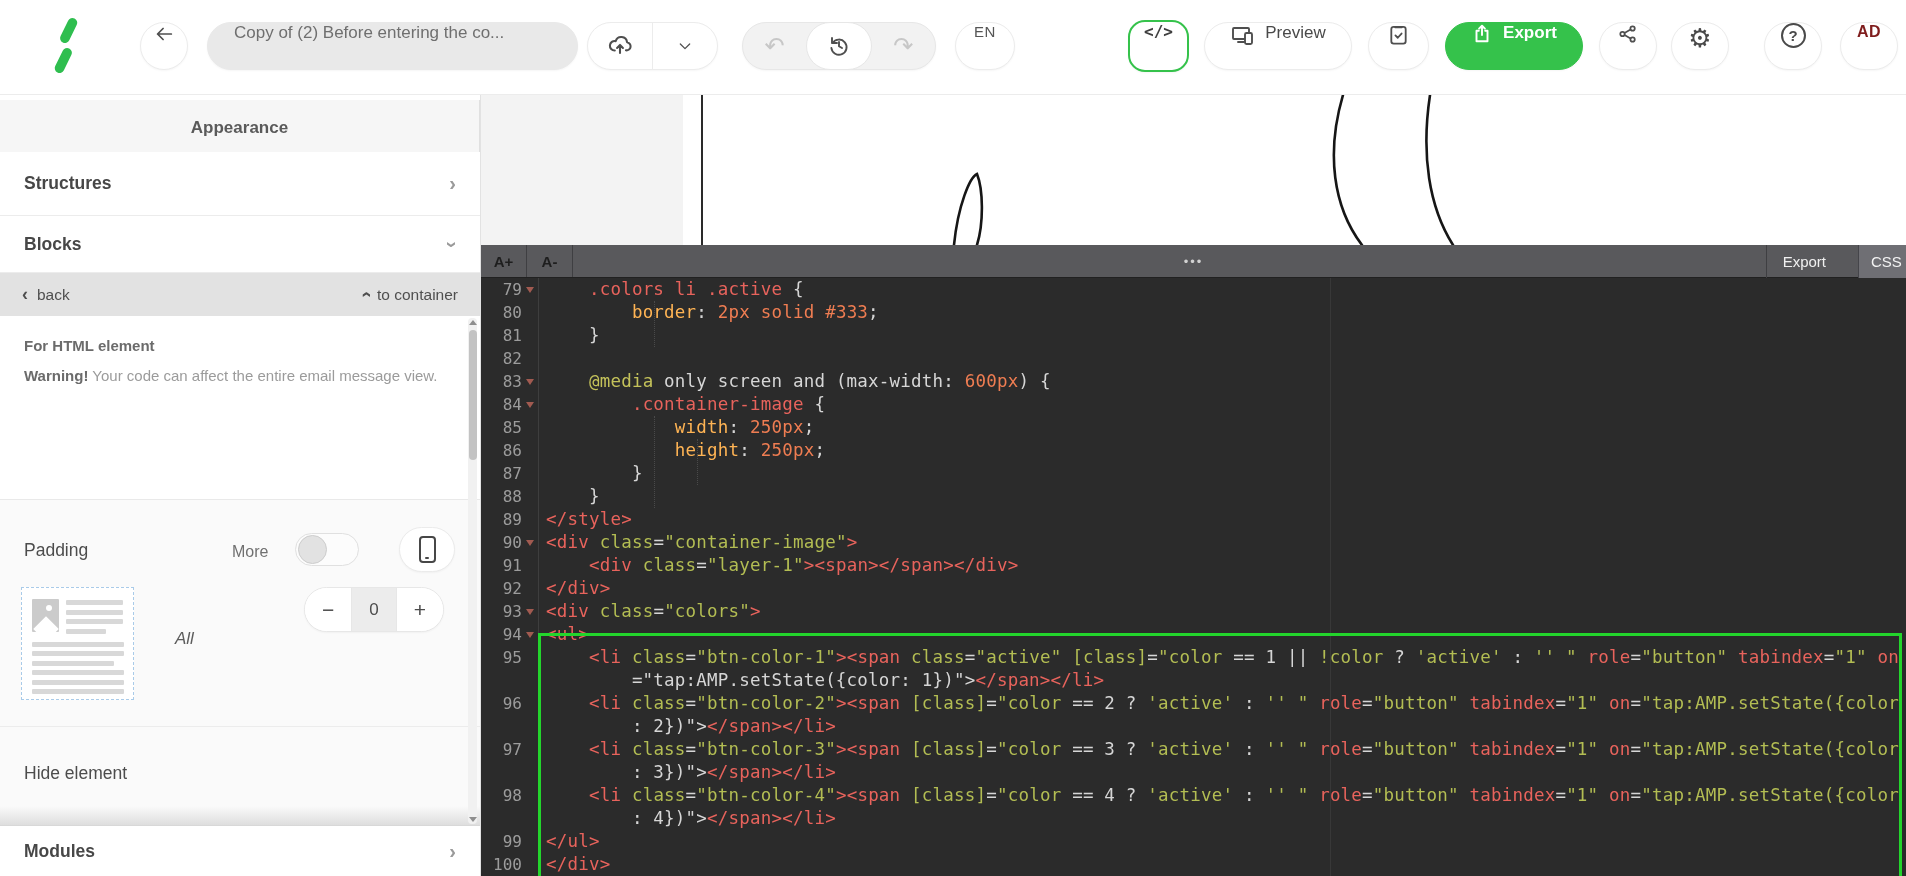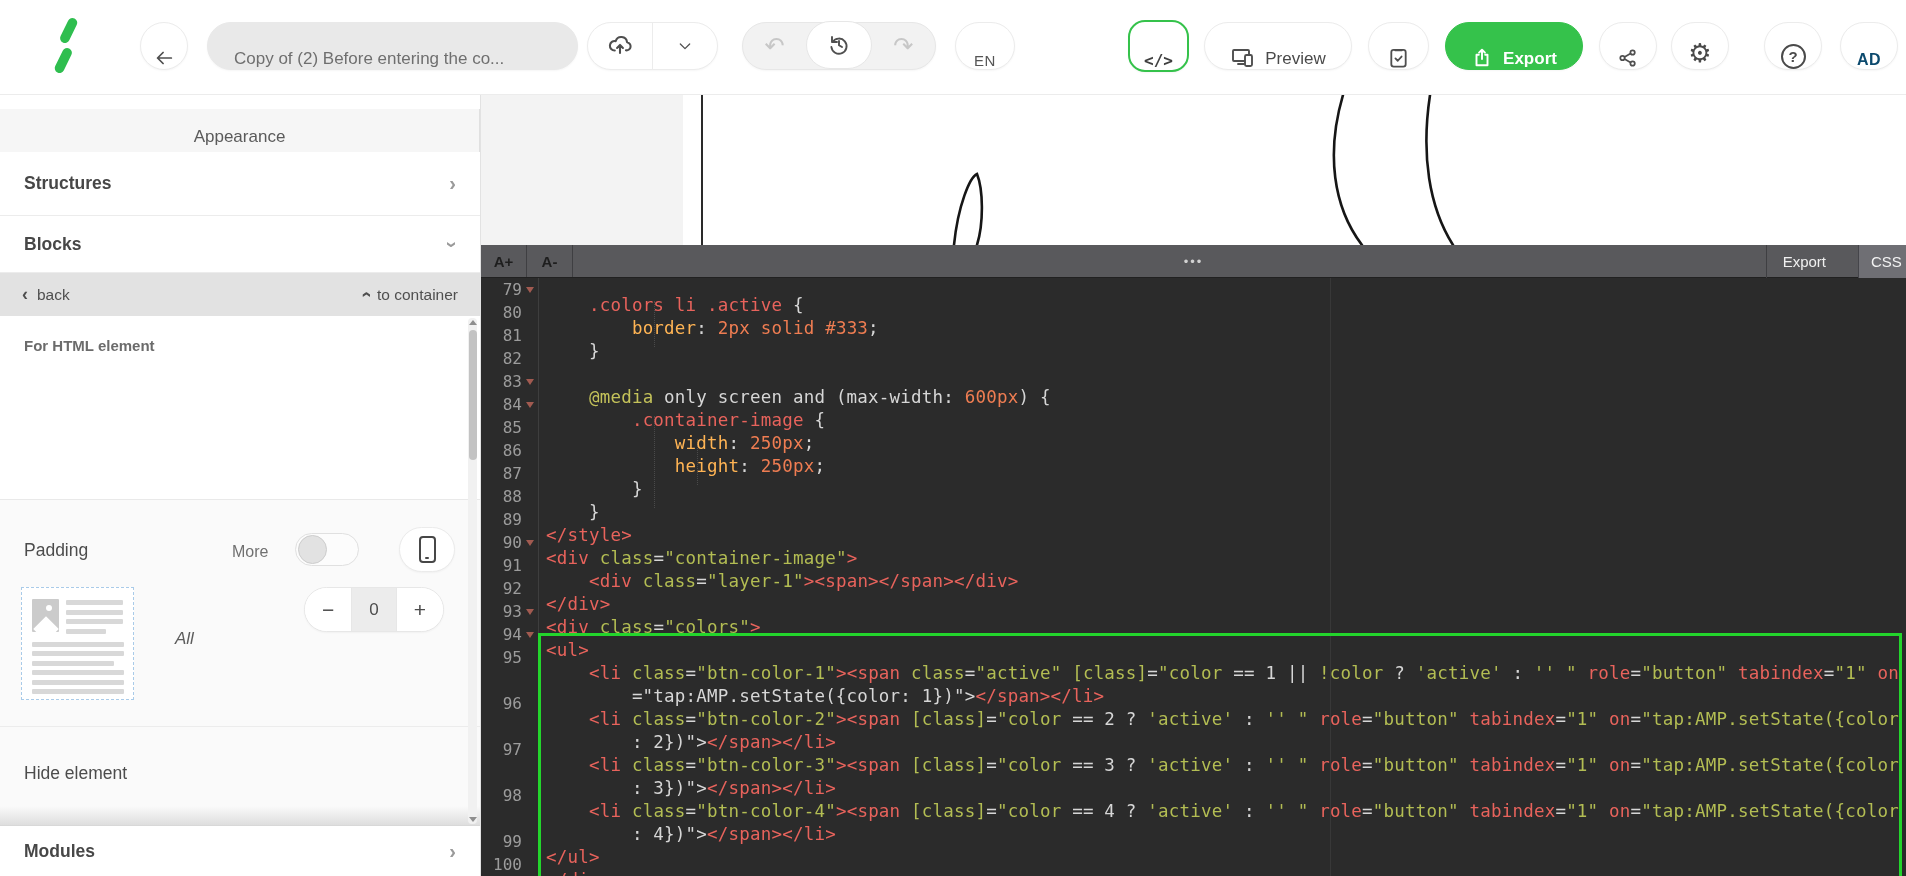--- a/index.html
+++ b/index.html
@@ -1,45 +1,45 @@
 <!DOCTYPE html>
 <html><head>
 <meta charset="utf-8">
 <style>
   html,body{margin:0;padding:0;background:#fff;}
   *{box-sizing:border-box;}
   #app{position:relative;width:1906px;height:876px;font-family:"Liberation Sans",sans-serif;background:#fff;overflow:hidden;}
 
   
   #topbar{position:absolute;left:0;top:0;width:1906px;height:95px;background:#fff;border-bottom:1px solid #ececec;}
-  .pill{position:absolute;top:22px;height:48px;border-radius:24px;border:1px solid #ececec;background:#fff;display:flex;align-items:flex-end;justify-content:center;box-shadow:0 1px 2px rgba(0,0,0,.04);}
+  .pill{position:absolute;top:22px;height:48px;border-radius:24px;border:1px solid #ececec;background:#fff;display:flex;align-items:flex-start;justify-content:center;box-shadow:0 1px 2px rgba(0,0,0,.04);}
   .icon-svg{stroke:#4f4f4f;fill:none;stroke-width:1.9;stroke-linecap:round;stroke-linejoin:round;}
   #logo{position:absolute;left:48px;top:16px;}
   #back-btn{left:140px;width:48px;}
   #title-pill{left:207px;width:371px;background:#e9e9e9;border-color:#e9e9e9;justify-content:flex-start;padding:0 26px;color:#6f6f6f;font-size:17px;white-space:nowrap;overflow:hidden;}
   #save-group{left:587px;width:131px;padding:0;}
   #save-group .seg{flex:1;height:100%;display:flex;align-items:center;justify-content:center;}
   #save-group .sep{width:1px;height:100%;background:#ececec;}
   #hist-group{left:742px;width:194px;background:#f2f2f2;border-color:#e7e7e7;padding:0;}
   #hist-group .seg{flex:1;height:100%;display:flex;align-items:center;justify-content:center;font-size:24px;color:#c7c7c7;}
   #hist-mid{background:#fff;border:1px solid #e7e7e7;border-radius:24px;height:48px !important;margin-top:-1px;}
   #en-btn{left:955px;width:60px;font-size:15px;color:#555;letter-spacing:.5px;}
   #code-btn{left:1128px;top:20px;width:61px;height:52px;border:2px solid #35c24b;border-radius:17px;font-family:"DejaVu Sans Mono",monospace;font-size:16px;font-weight:bold;color:#3f3f3f;}
   #preview-btn{left:1204px;width:148px;gap:9px;color:#4a4a4a;font-size:17px;}
   #clip-btn{left:1368px;width:61px;}
   #export-btn{left:1445px;width:138px;background:#35c24b;border-color:#35c24b;gap:10px;color:#fff;font-size:17px;font-weight:bold;}
   #share-btn{left:1599px;width:58px;}
   #gear-btn{left:1671px;width:58px;font-size:26px;color:#4a4a4a;}
   #help-btn{left:1764px;width:58px;}
   #help-ring{width:25px;height:25px;border:2px solid #4a4a4a;border-radius:50%;display:flex;align-items:center;justify-content:center;font-size:15px;font-weight:bold;color:#4a4a4a;}
-  #avatar{left:1840px;width:58px;color:#0c4a6e;font-weight:bold;font-size:16px;letter-spacing:.5px;}
+  #avatar{left:1840px;width:58px;color:#7f1d1d;font-weight:bold;font-size:16px;letter-spacing:.5px;}
 
   
   #sidebar{position:absolute;left:0;top:95px;width:481px;height:781px;background:#fff;border-right:1px solid #e2e2e2;}
-  #tabs{position:absolute;left:0;top:14px;width:100%;height:57px;display:flex;}
+  #tabs{position:absolute;left:0;top:5px;width:100%;height:57px;display:flex;font-weight:bold;}
   .tab{flex:1;display:flex;align-items:center;justify-content:center;font-size:17px;}
   .tab.inactive{background:#f6f6f6;color:#5a5a5a;border-bottom:1px solid #e0e0e0;border-right:1px solid #e0e0e0;}
   .tab.active{background:#fff;color:#3a3a3a;}
   .side-row{position:absolute;left:0;width:100%;display:flex;align-items:center;padding:0 24px;font-size:17.5px;font-weight:bold;color:#474747;border-bottom:1px solid #ececec;background:#fff;}
   .chev{color:#9a9a9a;font-size:20px;font-weight:bold;margin-left:auto;}
   .chev-down{display:inline-block;transform:rotate(90deg);}
   .chev-up{display:inline-block;transform:rotate(-90deg);}
   #row-structures{top:57px;height:64px;}
   #row-blocks{top:121px;height:57px;}
   #back-bar{position:absolute;left:0;top:178px;width:100%;height:43px;background:#e2e2e2;display:flex;align-items:center;padding:0 22px;font-size:15.5px;color:#4f4f4f;}
@@ -101,21 +101,21 @@
   .fontbtn{width:46px;display:flex;align-items:center;justify-content:center;font-size:15px;font-weight:bold;color:#1e1e1e;border-right:1px solid #3f3f42;}
   #head-dots{position:absolute;left:50%;top:0;transform:translateX(-50%);height:33px;display:flex;align-items:center;color:#d2d2d2;font-size:13px;letter-spacing:2px;}
   #head-export{position:absolute;right:64px;top:0;height:33px;display:flex;align-items:center;padding:0 16px;color:#f0f0f0;font-size:15px;border-left:1px solid #3f3f42;}
   #head-css{position:absolute;right:0;top:0;height:33px;width:48px;display:flex;align-items:center;padding-left:12px;color:#f3f3f3;font-size:15px;background:#6f6f74;border-left:1px solid #45454a;}
   #code-body{position:absolute;left:0;top:33px;width:100%;height:598px;background:#2b2b2b;overflow:hidden;}
   #gutter-sep{position:absolute;left:57px;top:0;width:1px;height:598px;background:#3e3e3e;}
   #margin-line{position:absolute;left:849px;top:0;width:1px;height:598px;background:#383838;}
   .code-row{position:absolute;left:0;width:100%;height:23px;}
   .code-row .ln{position:absolute;left:0;top:0;width:41px;text-align:right;font-family:"DejaVu Sans Mono",monospace;font-size:16px;line-height:23px;color:#9c9c9c;}
   .code-row .fold{position:absolute;left:45px;top:9px;width:0;height:0;border-left:4.5px solid transparent;border-right:4.5px solid transparent;border-top:6px solid #a15a50;}
-  .code-row .txt{position:absolute;left:65px;top:0;white-space:pre;font-family:"DejaVu Sans Mono",monospace;font-size:17.5px;letter-spacing:.2px;line-height:23px;color:#d6d6d6;margin-top:16px;}
+  .code-row .txt{position:absolute;left:65px;top:0;white-space:pre;font-family:"DejaVu Sans Mono",monospace;font-size:17.5px;letter-spacing:.2px;line-height:23px;color:#d6d6d6;}
   .indent-guide{position:absolute;width:1px;border-left:1px dotted #4a4a4a;}
   #green-box{position:absolute;left:57px;top:355px;width:1364px;height:272px;border:3px solid #23d52c;pointer-events:none;}
 </style>
 </head>
 <body>
 
 <div id="app">
 
   <div id="topbar">
     <svg id="logo" width="36" height="60" viewBox="0 0 32 56">
@@ -241,20 +241,21 @@
       <span class="bk-chev">‹</span>
       <span>back</span>
       <span id="to-container">
         <span class="chev chev-up" style="margin:0;color:#4f4f4f;font-size:18px;">›</span>
         <span>to container</span>
       </span>
     </div>
 
     <div id="info-sec">
       <div id="info-title">For HTML element</div>
+      <div id="info-warn"><b>Warning!</b><span> Your code can affect the entire email message view.</span></div>
     </div>
 
     <div id="pad-sec">
       <div id="pad-label">Padding</div>
       <div id="more-label">More</div>
       <div id="more-toggle">
           <div id="more-knob"></div>
         </div>
       <div id="pad-mobile-btn">
           <div class="phone-ic"></div>

